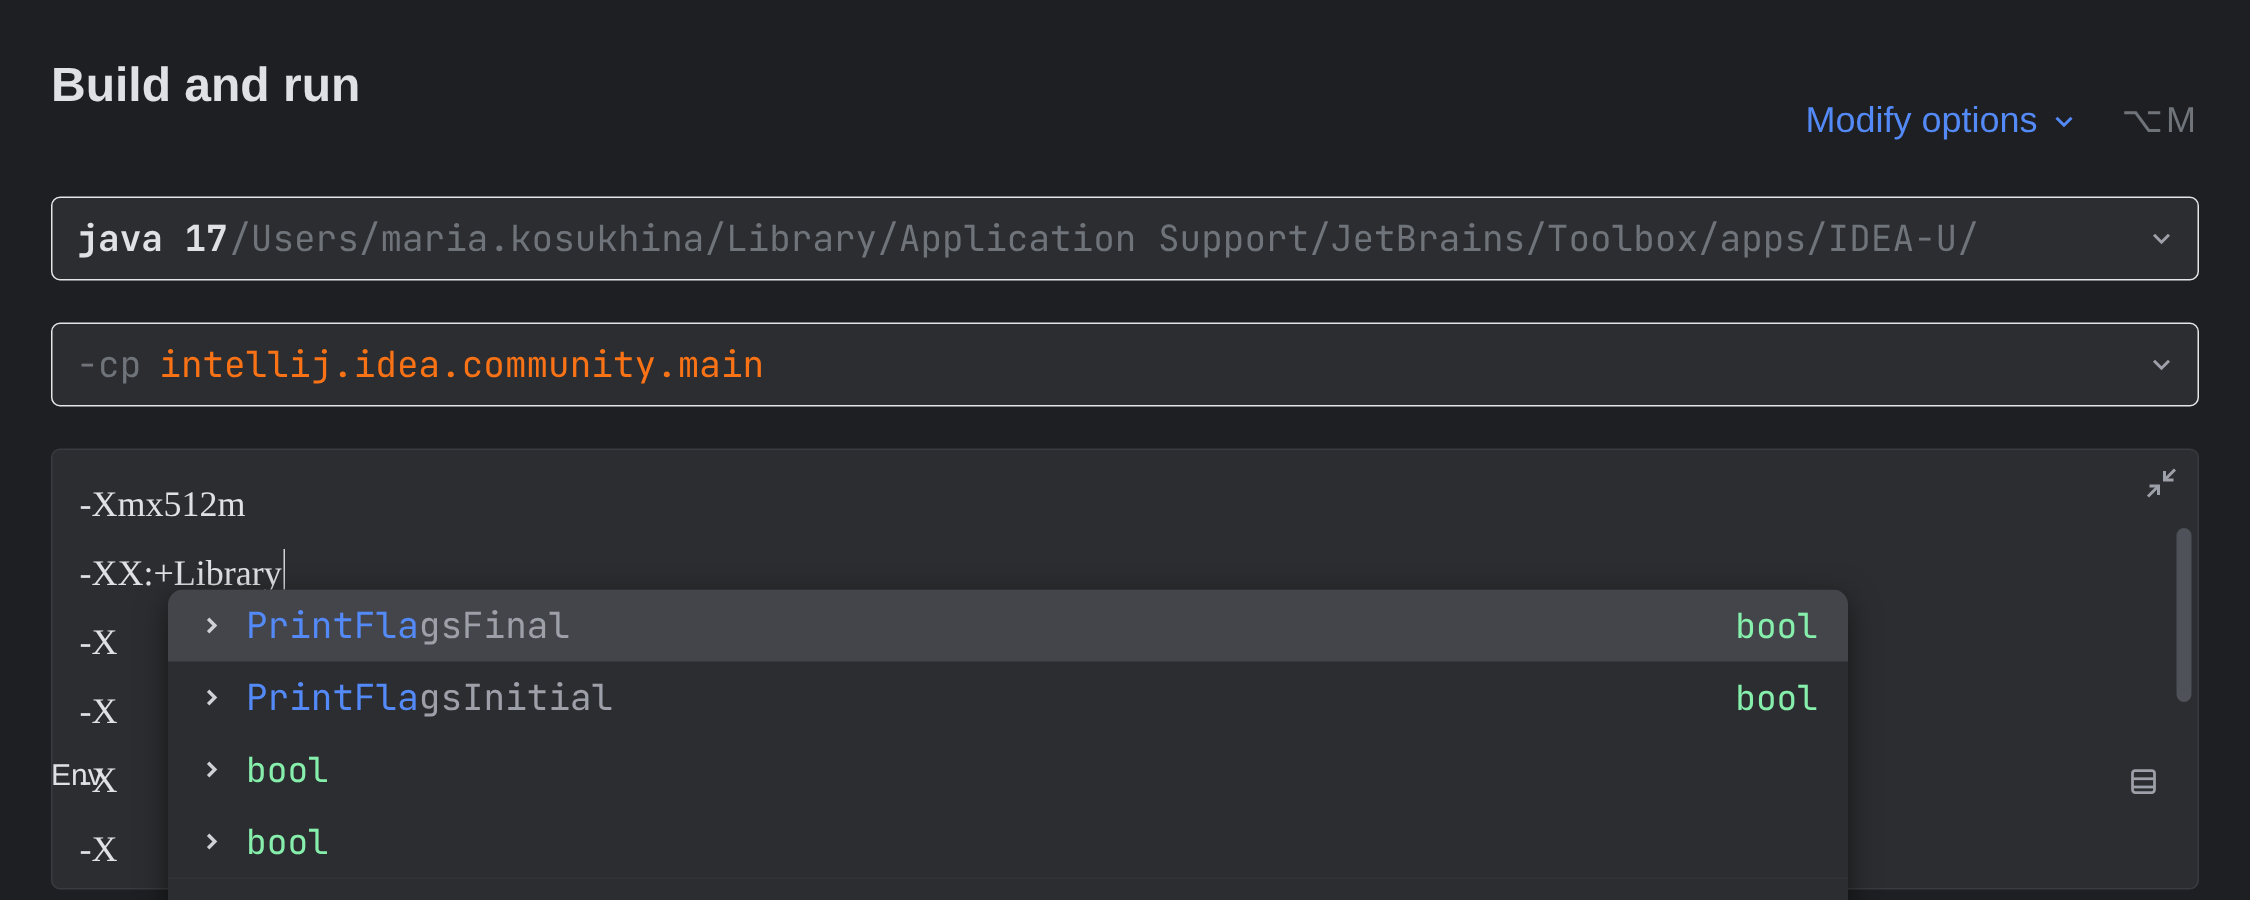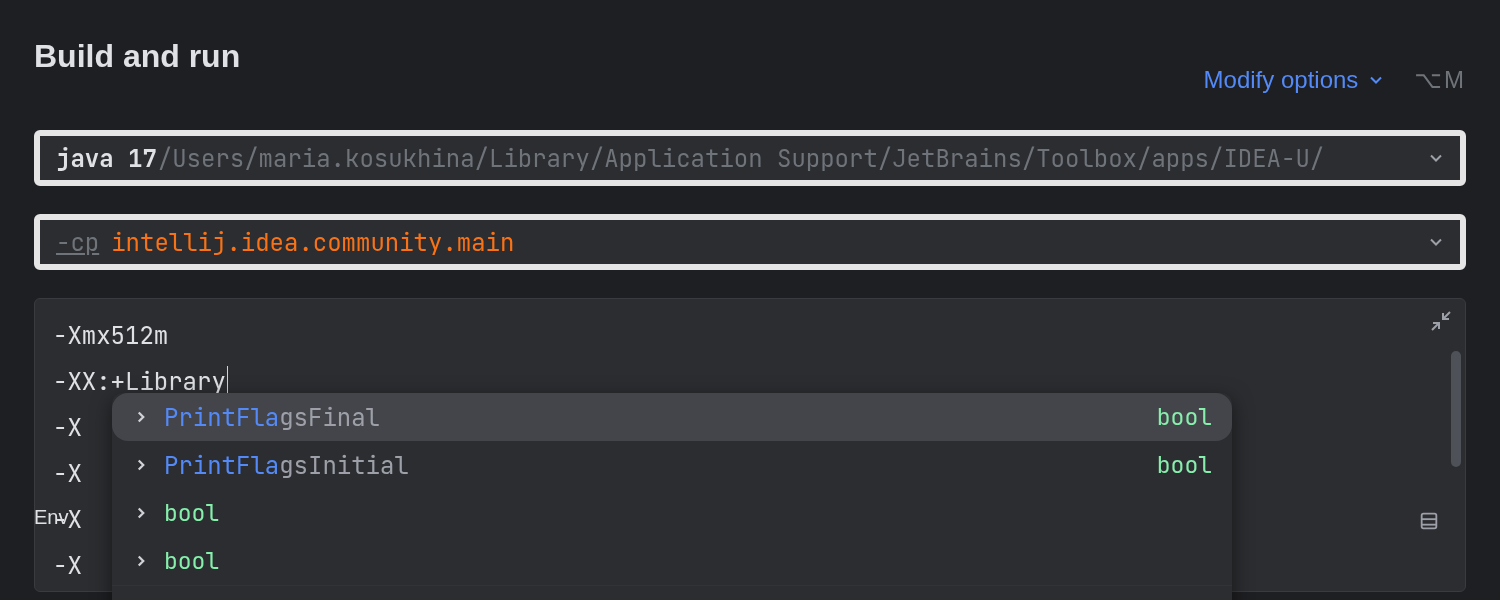--- a/index.html
+++ b/index.html
@@ -52,21 +52,21 @@
     width: 20px;
     height: 20px;
   }
   .shortcut-hint {
     color: #6f737a;
     font-size: 24px;
     letter-spacing: 2px;
   }
   .field {
     background: #2b2d30;
-    border: 6px solid #e5e5e5;
+    border: 1px solid #e5e5e5;
     border-radius: 6px;
     padding: 0 16px;
     height: 56px;
     display: flex;
     align-items: center;
     font-size: 24px;
     margin-bottom: 28px;
     position: relative;
   }
   .jdk-name {
@@ -74,21 +74,20 @@
     font-weight: 600;
   }
   .jdk-path {
     color: #6f737a;
     margin-left: 1px;
     white-space: nowrap;
     overflow: hidden;
   }
   .cp-flag {
     color: #6f737a;
-    text-decoration: underline;
   }
   .cp-val {
     color: #f97316;
     margin-left: 12px;
   }
   .dd-chevron {
     position: absolute;
     right: 14px;
     top: 50%;
     transform: translateY(-50%);
@@ -106,20 +105,21 @@
     padding: 14px 18px;
     font-size: 24px;
     line-height: 1.92;
     color: #dfe1e5;
     position: relative;
     height: 294px;
     overflow: hidden;
   }
   .vmoptions-box .line {
     white-space: pre;
+    font-family: Liberation Serif, serif;
   }
   .caret {
     border-right: 1px solid #cfd1d6;
     margin-left: 1px;
     display: inline-block;
     height: 28px;
     vertical-align: -4px;
   }
   .collapse-icon {
     position: absolute;
@@ -156,21 +156,20 @@
   .ac-item {
     display: flex;
     align-items: center;
     padding: 8px 20px;
     font-size: 24px;
     gap: 14px;
     height: 48px;
   }
   .ac-item.selected {
     background: #43454a;
-    border-radius: 16px;
   }
   .ac-chevron {
     color: #cfd1d6;
     display: inline-flex;
   }
   .ac-chevron svg {
     width: 18px;
     height: 18px;
   }
   .ac-name {

